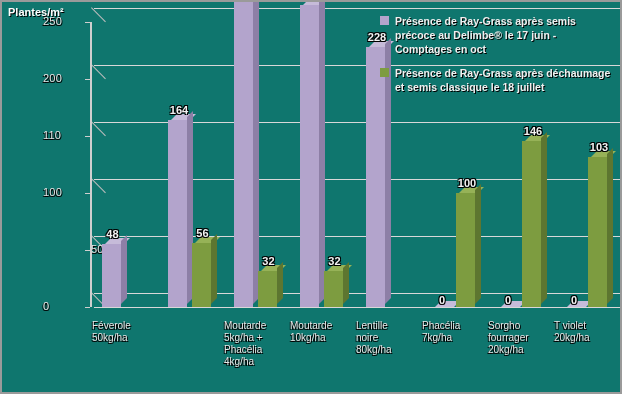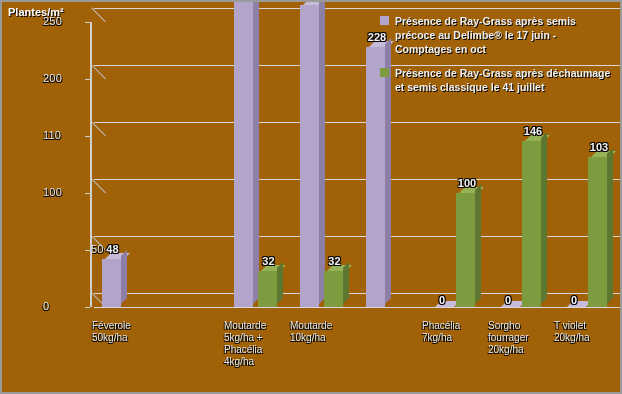--- a/index.html
+++ b/index.html
@@ -1,20 +1,20 @@
 <!DOCTYPE html>
 <html><head>
 <meta charset="utf-8">
 <style>
   html,body{margin:0;padding:0;background:#000;}
   body{width:622px;height:394px;overflow:hidden;
        font-family:"Liberation Sans",sans-serif;}
 
   #frame{position:relative;width:622px;height:394px;box-sizing:border-box;
-         background:#a16207;border:2px solid #9a9a9a;overflow:hidden;}
+         background:#0f766e;border:2px solid #9a9a9a;overflow:hidden;}
 
   
   #plot{position:absolute;left:92px;top:2px;width:300px;height:303px;}
 
   .gridline{position:absolute;left:0;width:528px;height:1px;background:#d8d8d8;}
 
   
   #yaxis{position:absolute;left:88px;top:20px;width:2px;height:285px;background:#cfcfcf;}
   .ytick{position:absolute;left:0;width:86px;text-align:left;
          color:#e6e6e6;font-size:11px;letter-spacing:.2px;
@@ -93,25 +93,39 @@
       <div class="ytickmark" style="top: 191px;"></div>
       <div class="ytick" style="top: 241px; margin-left: 48px;">50</div>
       <div class="ytickmark" style="top: 248px;"></div>
       <div class="ytick" style="top: 298px;">0</div>
       <div class="ytickmark" style="top: 305px;"></div>
     </div>
   <div id="yaxis"></div>
 
   <div id="plot" style="position: absolute; left: 92px; top: 0px; width: 528px; height: 305px;">
       <div class="group" style="position: absolute; left: 0px; bottom: 0px; width: 66px; height: 305px;">
-        <div class="bar purple" style="left: 8px; height: 48px; border-radius: 8px;">
+        <div class="bar purple" style="left: 8px; height: 63px; border-radius: 8px;">
           <div class="face"></div>
           <div class="top"></div>
           <div class="side"></div>
           <div class="vlabel">48</div>
+        </div>
+      </div>
+      <div class="group" style="position: absolute; left: 66px; bottom: 0px; width: 66px; height: 305px;">
+        <div class="bar purple" style="left: 8px; height: 186.96px;">
+          <div class="face"></div>
+          <div class="top"></div>
+          <div class="side"></div>
+          <div class="vlabel">164</div>
+        </div>
+        <div class="bar green" style="left: 32px; height: 63.84px;">
+          <div class="face"></div>
+          <div class="top"></div>
+          <div class="side"></div>
+          <div class="vlabel">56</div>
         </div>
       </div>
       <div class="group" style="position: absolute; left: 132px; bottom: 0px; width: 66px; height: 305px;">
         <div class="bar purple" style="left: 8px; height: 319.2px;">
           <div class="face"></div>
           <div class="side"></div>
         </div>
         <div class="bar green" style="left: 32px; height: 36.48px;">
           <div class="face"></div>
           <div class="top"></div>
@@ -187,20 +201,25 @@
       <div class="xlab" style="left: 130px;">
         <div>Moutarde</div>
         <div>5kg/ha +</div>
         <div>Phacélia</div>
         <div>4kg/ha</div>
       </div>
       <div class="xlab" style="left: 196px;">
         <div>Moutarde</div>
         <div>10kg/ha</div>
       </div>
+      <div class="xlab" style="left: 262px;">
+        <div>Lentille</div>
+        <div>noire</div>
+        <div>80kg/ha</div>
+      </div>
       <div class="xlab" style="left: 328px;">
         <div>Phacélia</div>
         <div>7kg/ha</div>
       </div>
       <div class="xlab" style="left: 394px;">
         <div>Sorgho</div>
         <div>fourrager</div>
         <div>20kg/ha</div>
       </div>
       <div class="xlab" style="left: 460px;">
@@ -209,18 +228,18 @@
       </div>
     </div>
 
   <div id="legend">
     <div class="legrow">
       <div class="swatch" style="background: rgb(179, 164, 204);"></div>
       <div class="legtext">Présence de Ray-Grass après semis précoce au Delimbe® le 17 juin - Comptages en oct</div>
     </div>
     <div class="legrow">
       <div class="swatch" style="background: rgb(125, 156, 64);"></div>
-      <div class="legtext">Présence de Ray-Grass après déchaumage et semis classique le 41 juillet</div>
+      <div class="legtext">Présence de Ray-Grass après déchaumage et semis classique le 18 juillet</div>
     </div>
   </div>
 
 <div style="position: absolute; left: 92px; top: 305px; width: 528px; height: 1px; background: rgb(216, 216, 216);"></div>
   </div>
 
 </body></html>

